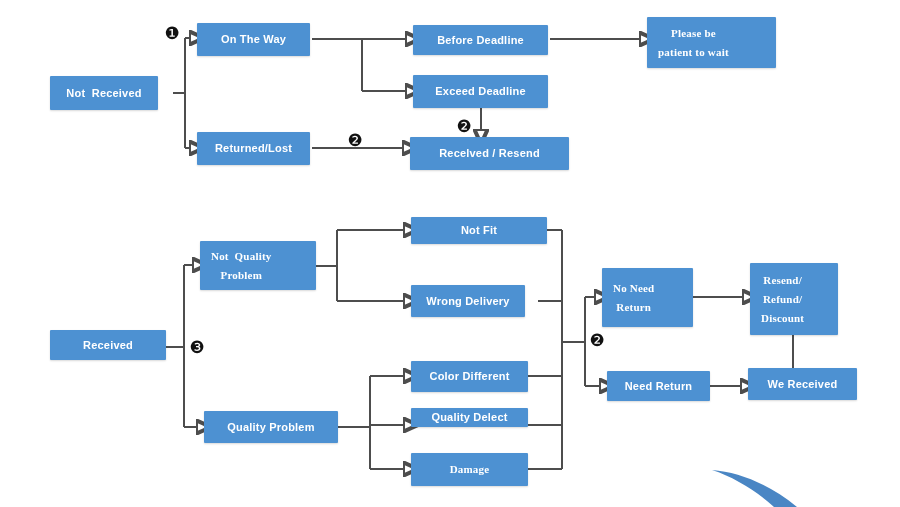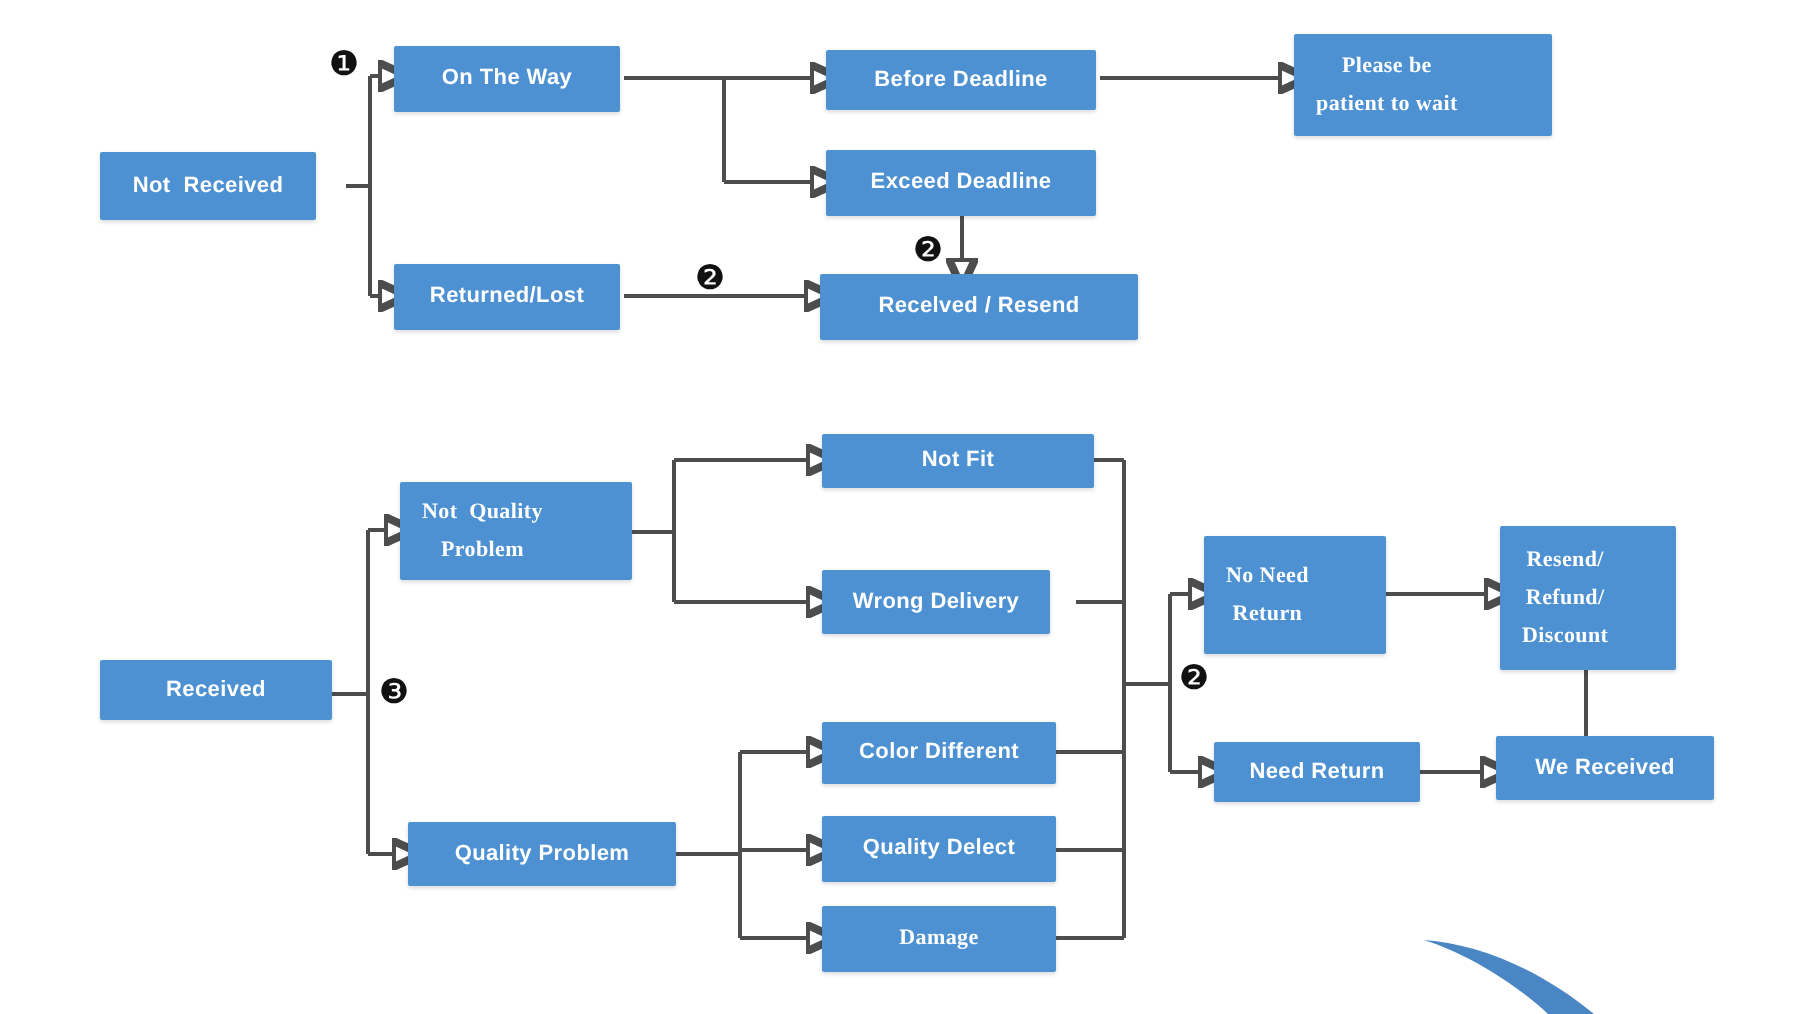--- a/index.html
+++ b/index.html
@@ -121,21 +121,21 @@
       <div class="flow-node left" style="left: 647px; top: 17px; width: 129px; height: 51px;">Please be
 patient to wait</div>
       <div class="flow-node" style="left: 410px; top: 137px; width: 159px; height: 33px;">Recelved / Resend</div>
       <div class="flow-node" style="left: 50px; top: 330px; width: 116px; height: 30px;">Received</div>
       <div class="flow-node left" style="left: 200px; top: 241px; width: 116px; height: 49px;">Not  Quality
 Problem</div>
       <div class="flow-node" style="left: 204px; top: 411px; width: 134px; height: 32px;">Quality Problem</div>
       <div class="flow-node" style="left: 411px; top: 217px; width: 136px; height: 27px;">Not Fit</div>
       <div class="flow-node" style="left: 411px; top: 285px; width: 114px; height: 32px;">Wrong Delivery</div>
       <div class="flow-node" style="left: 411px; top: 361px; width: 117px; height: 31px;">Color Different</div>
-      <div class="flow-node" style="left: 411px; top: 408px; width: 117px; height: 33px; text-align: right;">Quality Delect</div>
+      <div class="flow-node" style="left: 411px; top: 408px; width: 117px; height: 19px; text-align: right;">Quality Delect</div>
       <div class="flow-node" style="left: 411px; top: 453px; width: 117px; height: 33px; font-family: Liberation Serif, serif;">Damage</div>
       <div class="flow-node left" style="left: 602px; top: 268px; width: 91px; height: 59px;">No Need
 Return</div>
       <div class="flow-node left" style="left: 750px; top: 263px; width: 88px; height: 72px;">Resend/
 Refund/
 Discount</div>
       <div class="flow-node" style="left: 607px; top: 371px; width: 103px; height: 30px;">Need Return</div>
       <div class="flow-node" style="left: 748px; top: 368px; width: 109px; height: 32px;">We Received</div>
     </div>
   <div>

